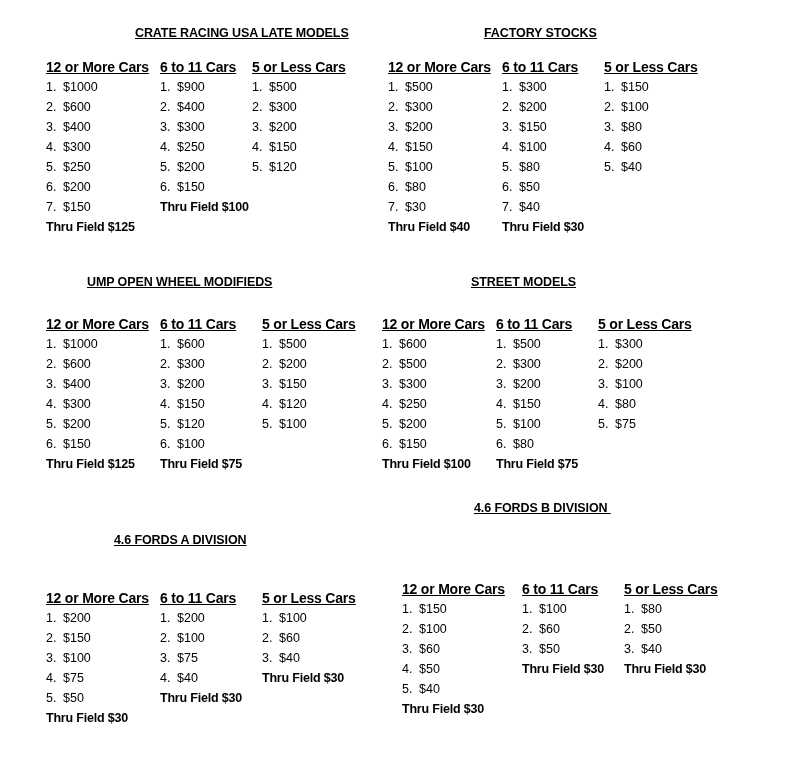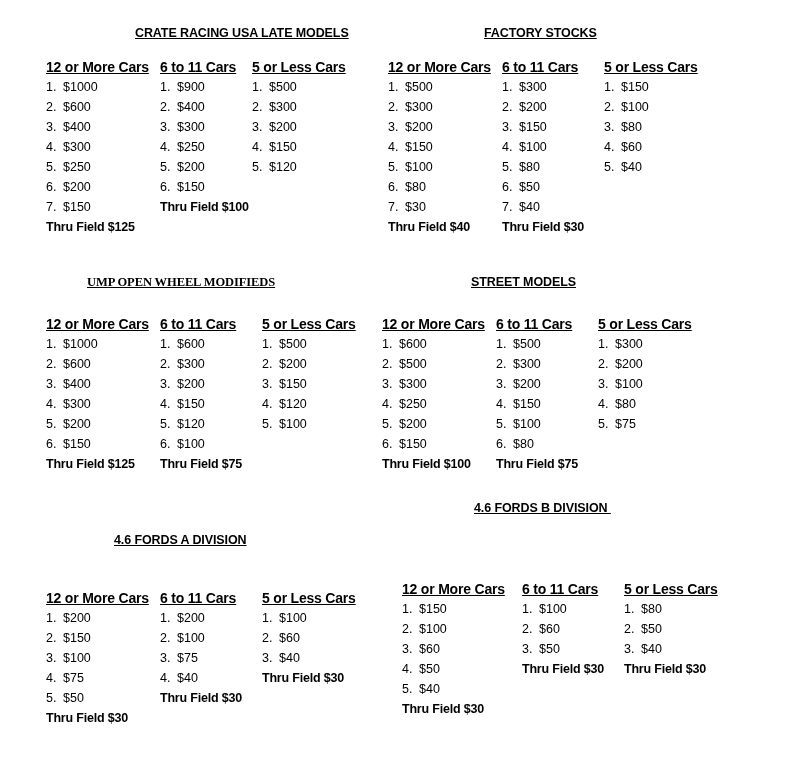--- a/index.html
+++ b/index.html
@@ -84,21 +84,21 @@
       <div class="col" style="left: 604px; top: 57px;">
         <div class="col-head">5 or Less Cars</div>
         <div class="row"><span class="num">1.</span><span>$150</span></div>
         <div class="row"><span class="num">2.</span><span>$100</span></div>
         <div class="row"><span class="num">3.</span><span>$80</span></div>
         <div class="row"><span class="num">4.</span><span>$60</span></div>
         <div class="row"><span class="num">5.</span><span>$40</span></div>
       </div>
     </div>
     <div>
-      <div class="title" style="left: 87px; top: 275px; font-family: Liberation Serif, serif;">UMP OPEN WHEEL MODIFIEDS</div>
+      <div class="title" style="left: 87px; top: 275px;">UMP OPEN WHEEL MODIFIEDS</div>
       <div class="col" style="left: 46px; top: 314px;">
         <div class="col-head">12 or More Cars</div>
         <div class="row"><span class="num">1.</span><span>$1000</span></div>
         <div class="row"><span class="num">2.</span><span>$600</span></div>
         <div class="row"><span class="num">3.</span><span>$400</span></div>
         <div class="row"><span class="num">4.</span><span>$300</span></div>
         <div class="row"><span class="num">5.</span><span>$200</span></div>
         <div class="row"><span class="num">6.</span><span>$150</span></div>
         <div class="thru">Thru Field $125</div>
       </div>

